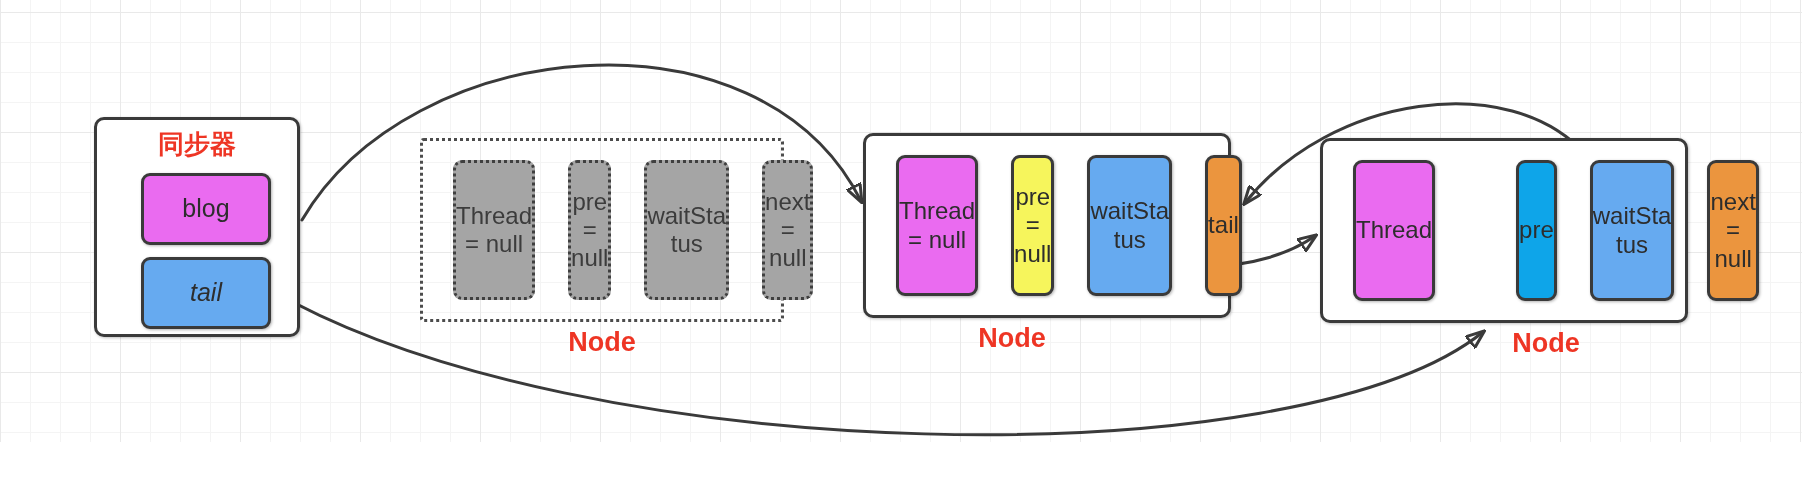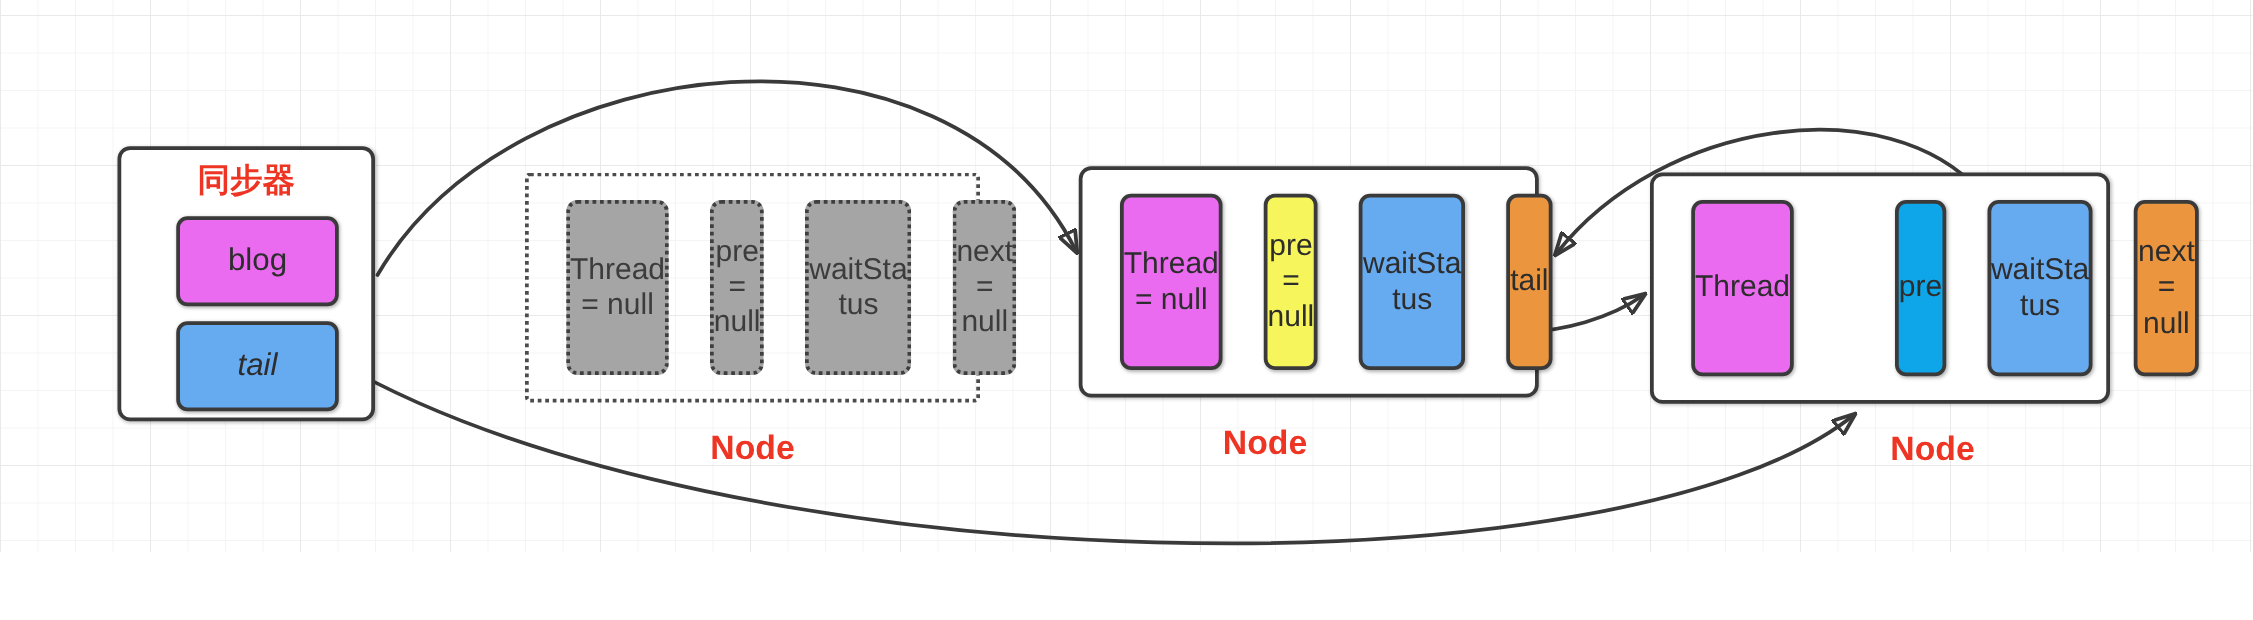--- a/index.html
+++ b/index.html
@@ -54,21 +54,21 @@
     position:absolute;inset:0;box-sizing:border-box;
     display:grid;grid-template-columns:1fr 1fr 1fr 1fr;
     gap:12px 33px;padding:19px 30px;
   }
   .node.dashed .cell{
     border:3px dotted #3f3f3f;border-radius:9px;background:#a5a5a5;
     color:#3c3c3c;box-shadow:none;font-size:24px;
   }
   .node .cell{font-size:24px;}
   .node-label{
-    position:absolute;top:100%;left:0;width:100%;margin-top:24px;
+    position:absolute;top:100%;left:0;width:100%;margin-top:8px;
     text-align:center;font-size:27px;font-weight:bold;color:#ee3524;
   }
   .watermark{
     position:absolute;right:8px;bottom:6px;
     font-size:19px;color:#e4e4e4;letter-spacing:.5px;
   }
 </style>
 </head>
 <body>
 

